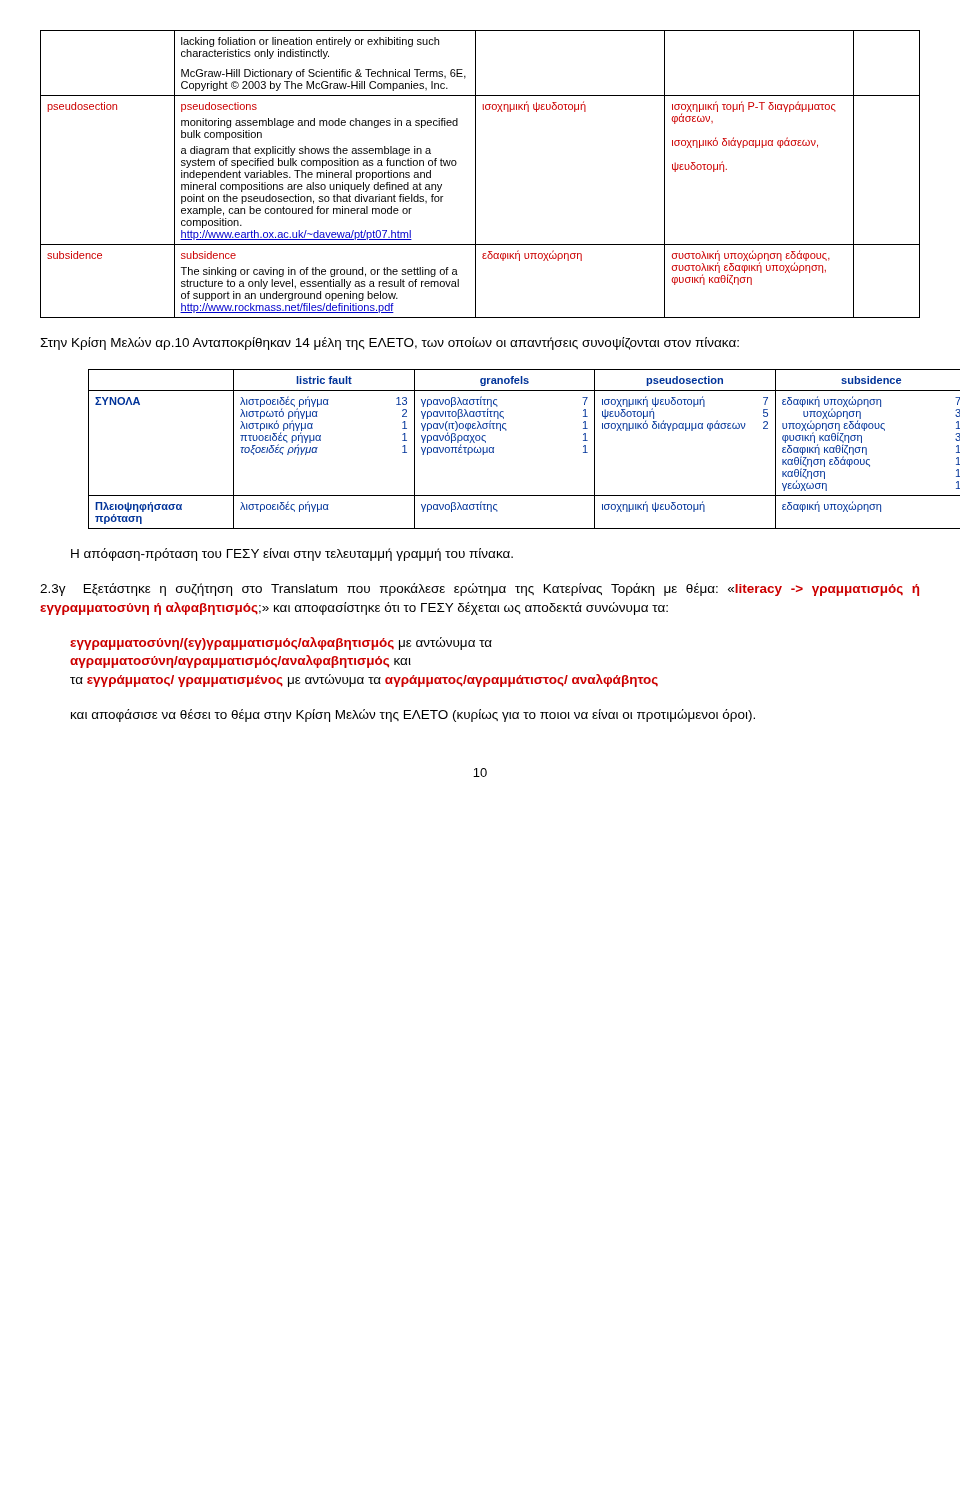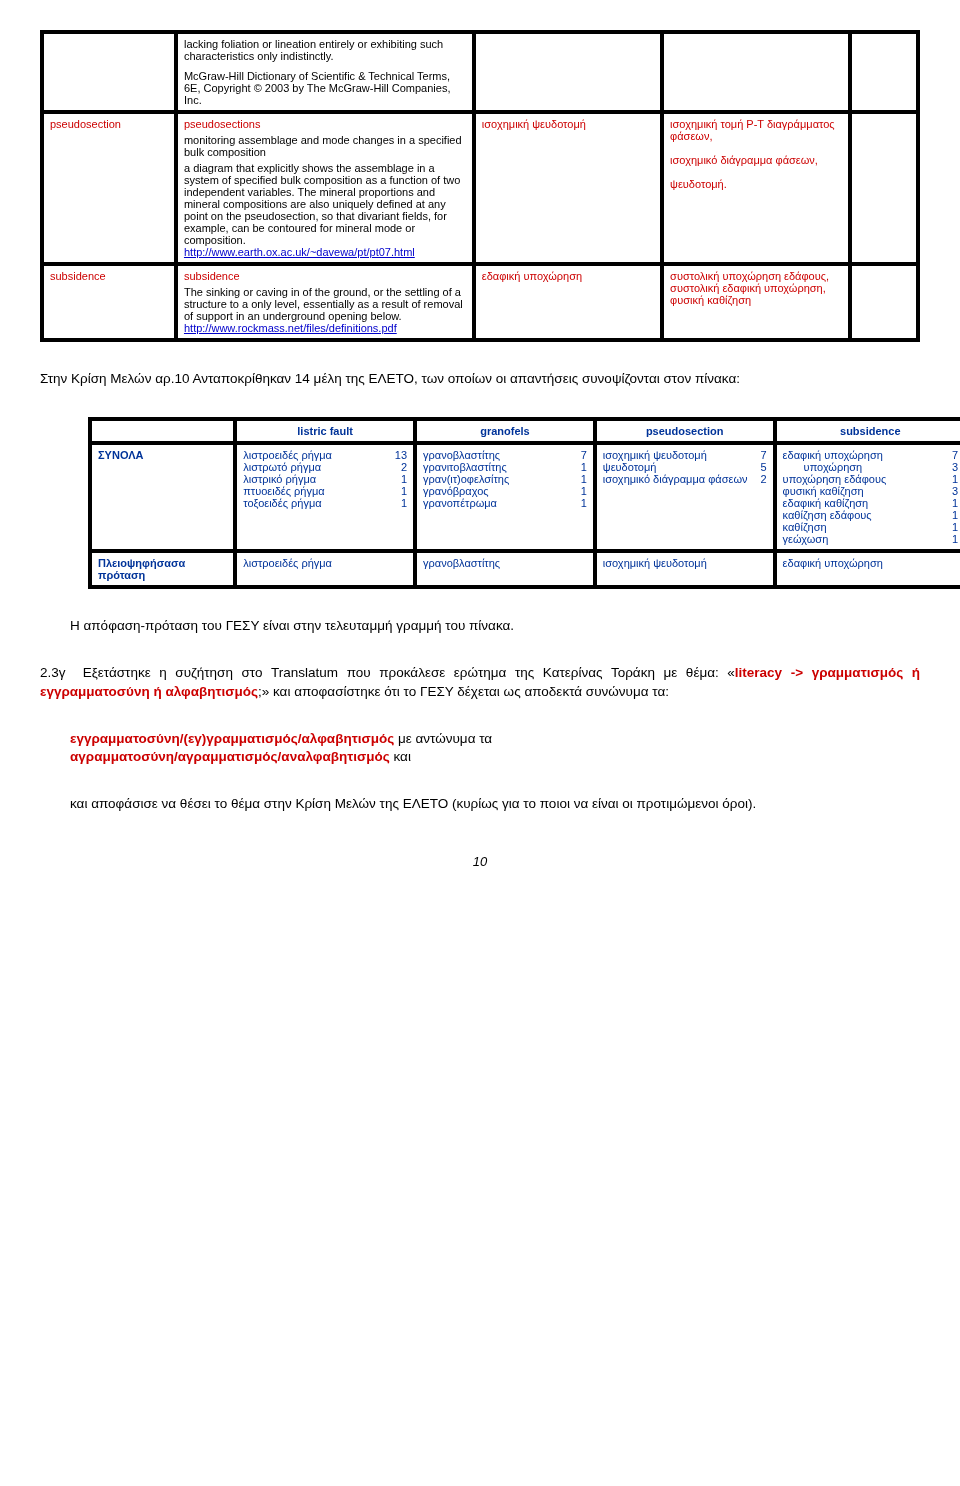--- a/index.html
+++ b/index.html
@@ -9,21 +9,21 @@
   background: #fff;
   margin: 0;
   padding: 30px 40px;
   width: 880px;
 }
 table {
   border-collapse: collapse;
   width: 100%;
 }
 td, th {
-  border: 4px solid #000000;
+  border: 1px solid #000000;
   padding: 4px 6px;
   vertical-align: top;
 }
 .table1 td {
   font-size: 11px;
 }
 .link {
   color: #0000cc;
   text-decoration: underline;
   margin-top: 8px;
@@ -35,42 +35,41 @@
   color: #003399;
   font-weight: bold;
 }
 .blue {
   color: #003399;
 }
 .header-row td {
   text-align: center;
 }
 .para {
-  margin: 28px 0;
+  margin: 16px 0;
   font-size: 13.5px;
   line-height: 1.4;
 }
 .indent {
   margin-left: 30px;
 }
 .indent2 {
   margin-left: 30px;
 }
 .tally-cell {
   white-space: nowrap;
 }
 .tally-line {
   display: flex;
   justify-content: space-between;
 }
 .page-num {
   text-align: center;
   margin-top: 40px;
   font-size: 13px;
-  font-style: italic;
 }
 </style>
 </head>
 <body>
 
 <table class="table1">
   <tbody>
       <tr>
     <td style="width:95px;"></td>
     <td style="width:215px;">
@@ -139,21 +138,21 @@
           </div>
           <div class="tally-line">
             <span style="white-space:normal;padding-right:6px;">λιστρικό ρήγμα</span>
             <span>1</span>
           </div>
           <div class="tally-line">
             <span style="white-space:normal;padding-right:6px;">πτυοειδές ρήγμα</span>
             <span>1</span>
           </div>
           <div class="tally-line">
-            <span style="white-space:normal;padding-right:6px;">τοξοειδές ρήγμα</span>
+            <span style="white-space:normal;padding-right:6px;font-style:italic;">τοξοειδές ρήγμα</span>
             <span>1</span>
           </div>
         </td>
     <td class="blue tally-cell">
           <div class="tally-line">
             <span style="white-space:normal;padding-right:6px;">γρανοβλαστίτης</span>
             <span>7</span>
           </div>
           <div class="tally-line">
             <span style="white-space:normal;padding-right:6px;text-align:center;">γρανιτοβλαστίτης</span>
@@ -234,16 +233,17 @@
 <p class="para indent">Η απόφαση-πρόταση του ΓΕΣΥ είναι στην τελευταμμή γραμμή του πίνακα.</p>
 
 <p class="para" style="text-align:justify;">
   <span>2.3γ</span>&nbsp;
   <span>Εξετάστηκε η συζήτηση στο Translatum που προκάλεσε ερώτημα της Κατερίνας Τοράκη με θέμα: «</span><b class="red">literacy -&gt; γραμματισμός ή εγγραμματοσύνη ή αλφαβητισμός</b><span>;» και αποφασίστηκε ότι το ΓΕΣΥ δέχεται ως αποδεκτά συνώνυμα τα:</span>
 </p>
 
 <div class="para indent2">
   <div><b class="red">εγγραμματοσύνη/(εγ)γραμματισμός/αλφαβητισμός</b><span> με αντώνυμα τα</span></div>
   <div><b class="red">αγραμματοσύνη/αγραμματισμός/αναλφαβητισμός</b><span> και</span></div>
+  <div><span>τα </span><b class="red">εγγράμματος/ γραμματισμένος</b><span> με αντώνυμα τα </span><b class="red">αγράμματος/αγραμμάτιστος/ αναλφάβητος</b></div>
 </div>
 <p class="para indent2" style="margin-top:0;">και αποφάσισε να θέσει το θέμα στην Κρίση Μελών της ΕΛΕΤΟ (κυρίως για το ποιοι να είναι οι προτιμώμενοι όροι).</p>
 
 <div class="page-num">10</div>
 
 </body></html>

